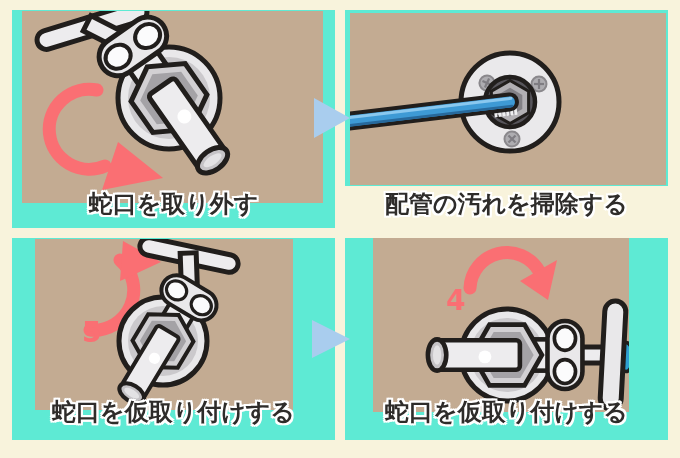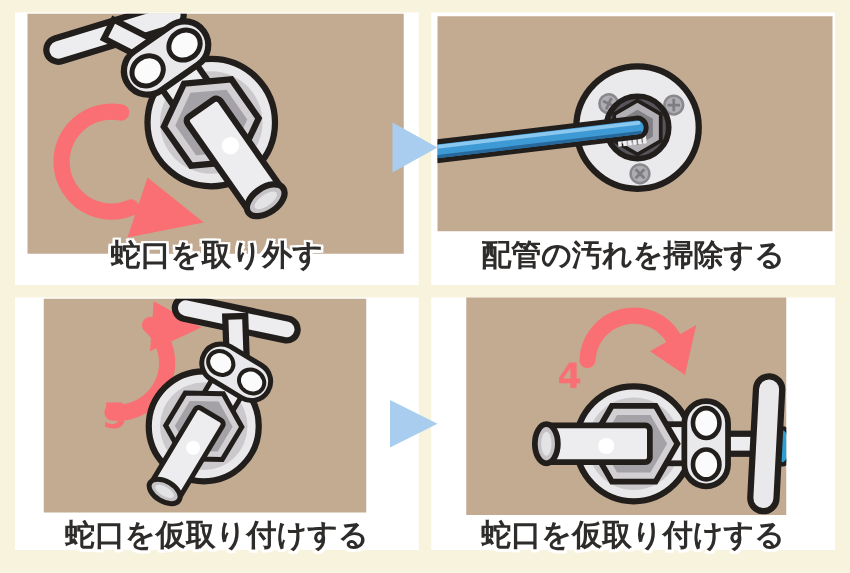--- a/index.html
+++ b/index.html
@@ -1,38 +1,38 @@
 <!DOCTYPE html>
 <html><head>
 <meta charset="utf-8">
 <style>
   html,body{margin:0;padding:0;}
   .page{
     position:relative;width:680px;height:458px;background:#F8F3DC;overflow:hidden;
     font-family:"DejaVu Sans","Liberation Sans",sans-serif;
   }
-  .card{position:absolute;background:#ffffff;}
+  .card{position:absolute;background:#5eead4;}
   .card.c1{left:12px;top:10px;width:323px;height:218px;}
-  .card.c2{left:345px;top:10px;width:323px;height:218px;}
+  .card.c2{left:345px;top:10px;width:323px;height:176px;}
   .card.c3{left:12px;top:238px;width:323px;height:202px;}
   .card.c4{left:345px;top:238px;width:323px;height:202px;}
   .illus{position:absolute;background:#C3AB92;}
   .c1 .illus{left:10px;top:1px;width:301px;height:192px;}
   .c2 .illus{left:5px;top:3px;width:316px;height:172px;}
   .c3 .illus{left:23px;top:1px;width:258px;height:171px;}
   .c4 .illus{left:28px;top:0px;width:256px;height:174px;}
   .illus svg{display:block;width:100%;height:100%;}
   .caption{
     position:absolute;left:0;right:0;text-align:center;white-space:nowrap;
     font-weight:bold;font-size:24px;line-height:26px;color:#2E2C2A;
     text-shadow:-2px -2px 0 #fff,2px -2px 0 #fff,-2px 2px 0 #fff,2px 2px 0 #fff,
                  0 -2px 0 #fff,0 2px 0 #fff,-2px 0 0 #fff,2px 0 0 #fff;
   }
   .c1 .caption,.c2 .caption{top:181px;}
-  .c3 .caption,.c4 .caption{top:177px;}
+  .c3 .caption,.c4 .caption{top:161px;}
   .next{position:absolute;}
   .next.n1{left:313px;top:97px;}
   .next.n2{left:311px;top:319px;}
   .step-num{font-weight:bold;font-size:28px;fill:#FA6F73;font-family:"DejaVu Sans","Liberation Sans",sans-serif;}
 </style>
 </head>
 <body>
 
 <div class="page">
 

